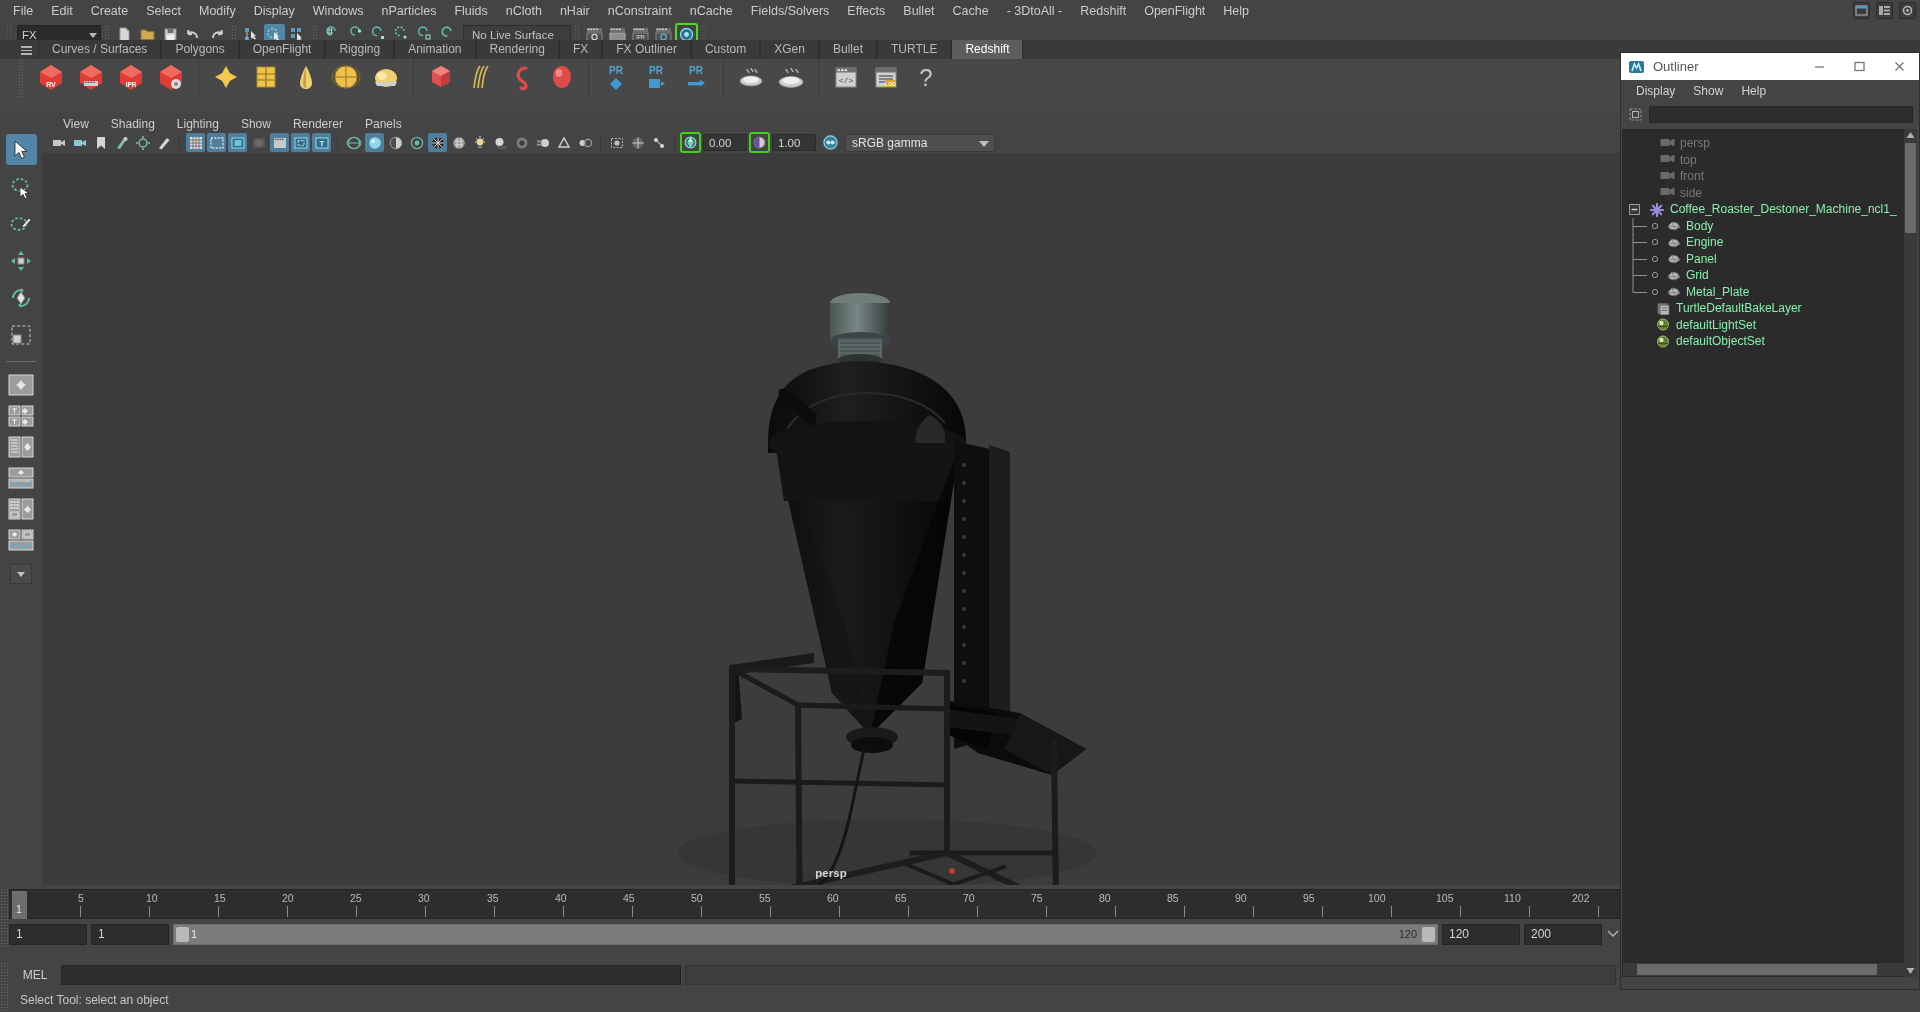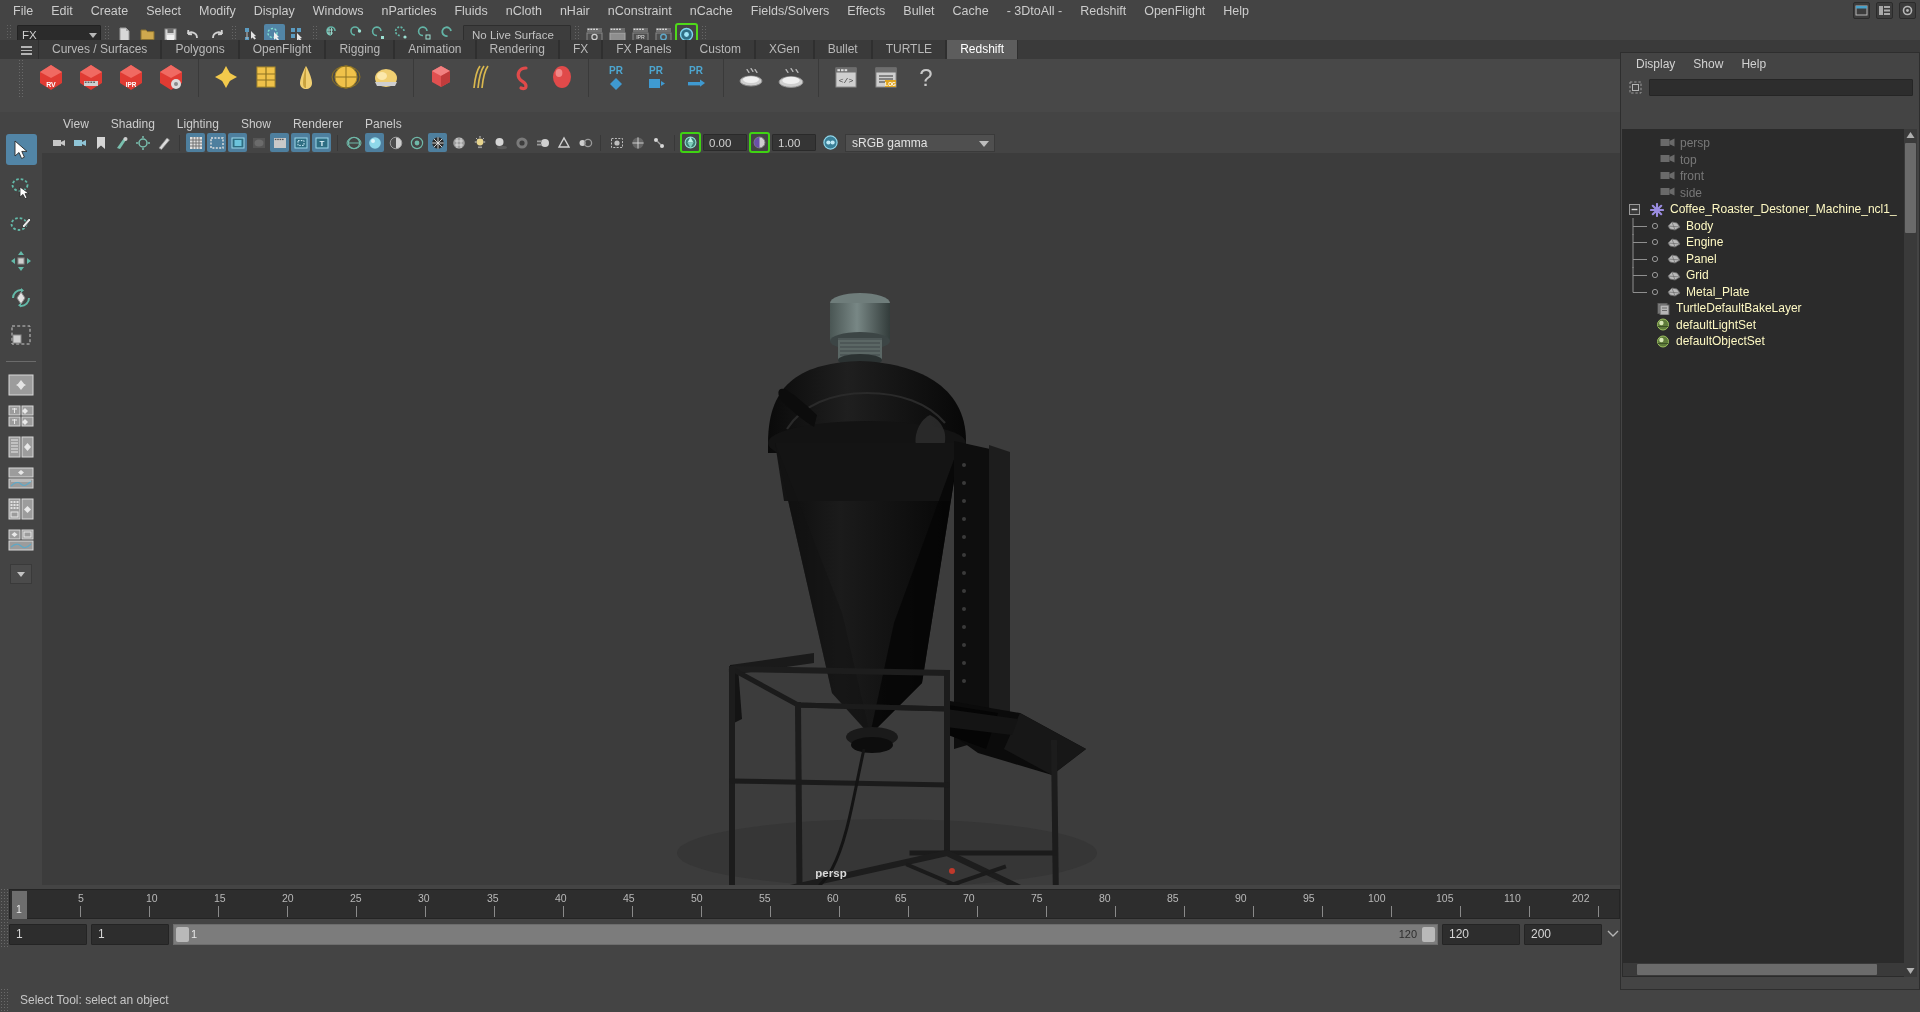--- a/index.html
+++ b/index.html
@@ -134,21 +134,21 @@
   .ol-wbtns { margin-left: auto; display: flex; align-items: center; }
   .ol-wbtns .wb { width: 40px; height: 26px; display: flex; align-items: center; justify-content: center;
      color: #666; font-size: 14px; }
   .ol-menubar { height: 22px; background: #444; display: flex; align-items: center; padding-left: 6px; }
   .ol-menubar .omi { padding: 1px 9px; font-size: 12px; color: #d2d2d2; }
   .ol-search { height: 24px; background: #444; display: flex; align-items: center; padding: 0 6px; gap: 5px; }
   .ol-searchicon { width: 17px; height: 17px; position: relative; }
   .ol-searchbox { flex: 1; height: 17px; background: #2d2d2d; border: 1px solid #252525; border-radius: 1px; }
   .ol-tree { position: absolute; left: 1px; top: 76px; width: 283px; height: 848px;
     background: #2b2b2b; overflow: hidden; padding-top: 6px; }
-  .ol-row { height: 16.5px; display: flex; align-items: center; font-size: 12px; color: #fef9c3;
+  .ol-row { height: 16.5px; display: flex; align-items: center; font-size: 12px; color: #86efac;
     padding-left: 4px; white-space: nowrap; }
   .ol-row.dim { color: #787878; }
   .ol-ind { display: inline-block; }
   .ol-icon { width: 16px; height: 13px; margin-right: 4px; flex-shrink: 0; position: relative; }
   .ol-scroll-v { position: absolute; right: 2px; top: 76px; width: 13px; height: 848px; background: #3a3a3a; }
   .ol-scroll-v .thumb { position: absolute; left: 1px; top: 14px; width: 11px; height: 90px; background: #6b6b6b; border-radius: 1px; }
   .ol-scroll-v .up, .ol-scroll-v .dn { position: absolute; left: 1px; width: 11px; height: 12px; }
   .ol-scroll-h { position: absolute; left: 1px; bottom: 1px; width: 283px; height: 13px; background: #3a3a3a; }
   .ol-scroll-h .thumb { position: absolute; left: 14px; top: 1px; width: 240px; height: 11px; background: #6b6b6b; border-radius: 1px; }
 
@@ -402,21 +402,21 @@
         <i></i>
         <i></i>
       </div>
     <div class="stab">Curves / Surfaces</div>
     <div class="stab">Polygons</div>
     <div class="stab">OpenFlight</div>
     <div class="stab">Rigging</div>
     <div class="stab">Animation</div>
     <div class="stab">Rendering</div>
     <div class="stab">FX</div>
-    <div class="stab">FX Panels</div>
+    <div class="stab">FX Outliner</div>
     <div class="stab">Custom</div>
     <div class="stab">XGen</div>
     <div class="stab">Bullet</div>
     <div class="stab">TURTLE</div>
     <div class="stab active">Redshift</div>
   </div>
 
   <div class="shelfrow">
     <div class="sgrip"></div>
 
@@ -1050,20 +1050,44 @@
         <g>
           <rect x="10" y="848" width="34" height="34" rx="4" fill="#3f6f88"></rect>
           <path d="M16 876 L21 856 L27 870 L33 856 L38 876" fill="none" stroke="#bfe4f2" stroke-width="2.6"></path>
         </g>
       </svg>
       <div class="cam-label">persp</div>
     </div>
   </div>
 
   <div class="outliner">
+    <div class="ol-title">
+      <svg width="17" height="17" viewBox="0 0 17 17">
+        <rect x="1" y="3" width="15" height="12" rx="2" fill="#2b7a99"></rect>
+        <path d="M4 13 L6.4 6 L8.5 10 L10.6 6 L13 13" fill="none" stroke="#cfeefc" stroke-width="1.6"></path>
+      </svg>
+      <span class="t">Outliner</span>
+      <div class="ol-wbtns">
+        <div class="wb">
+          <svg width="13" height="13" viewBox="0 0 13 13">
+              <path d="M2 7 h9" stroke="#777" stroke-width="1.3"></path>
+            </svg>
+        </div>
+        <div class="wb">
+          <svg width="13" height="13" viewBox="0 0 13 13">
+              <rect x="2" y="2.5" width="9" height="8" fill="none" stroke="#777" stroke-width="1.3"></rect>
+            </svg>
+        </div>
+        <div class="wb">
+          <svg width="13" height="13" viewBox="0 0 13 13">
+              <path d="M2.5 2.5 L10.5 10.5 M10.5 2.5 L2.5 10.5" stroke="#777" stroke-width="1.3"></path>
+            </svg>
+        </div>
+      </div>
+    </div>
 
     <div class="ol-menubar">
       <div class="omi">Display</div>
       <div class="omi">Show</div>
       <div class="omi">Help</div>
     </div>
 
     <div class="ol-search">
       <div class="ol-searchicon">
         <svg width="17" height="17" viewBox="0 0 17 17" style="position:absolute;left:0;top:0">
@@ -1373,19 +1397,25 @@
     <div class="rs-field" style="width:78px">
       <span>200</span>
     </div>
     <div class="rs-chev">
       <svg width="12" height="12" viewBox="0 0 12 12">
           <path d="M1 3 L6 8 L11 3" fill="none" stroke="#b5b5b5" stroke-width="1.4"></path>
         </svg>
     </div>
   </div>
 
+  <div class="cmdline">
+    <div class="cl-grip"></div>
+    <div class="cl-lbl">MEL</div>
+    <input class="cl-input" style="color: rgb(215, 215, 215); font-size: 12px; padding-left: 5px; font-family: &quot;Liberation Sans&quot;, sans-serif;">
+    <div class="cl-out"></div>
+  </div>
 
   <div class="helpline">
     <div class="hl-grip"></div>
     <div class="hl-txt">Select Tool: select an object</div>
   </div>
 
 </div>
 
 </body></html>

